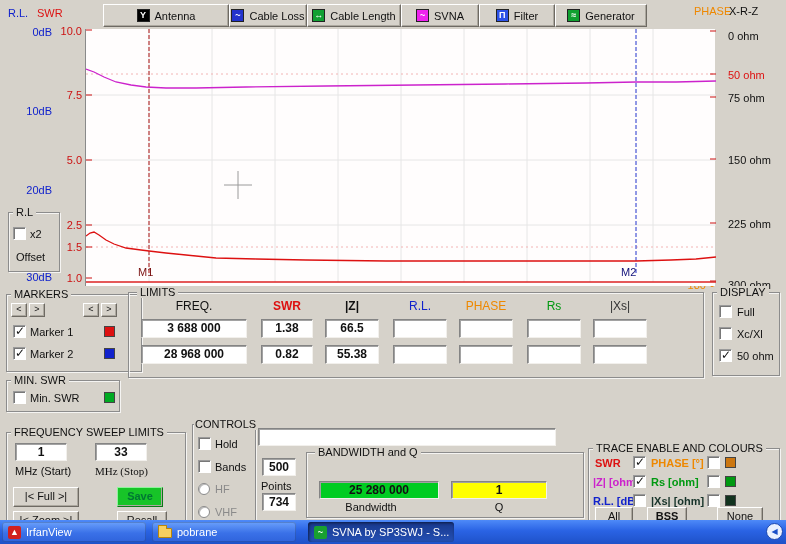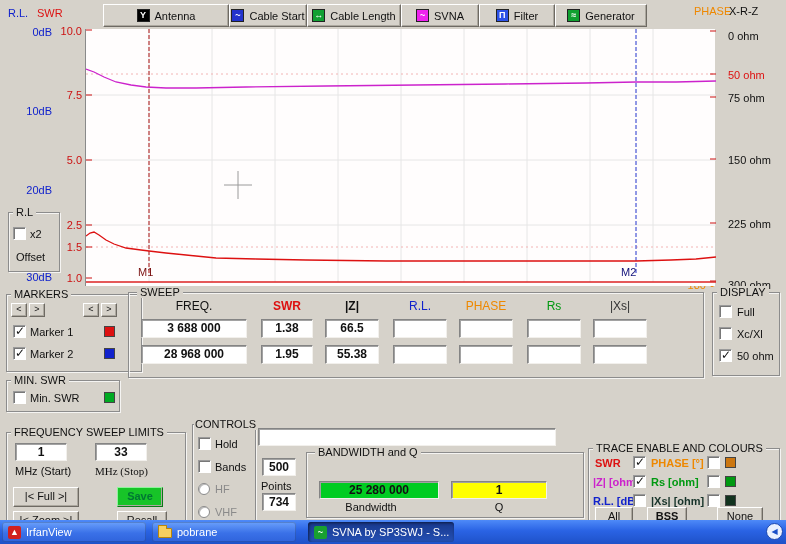--- a/index.html
+++ b/index.html
@@ -36,21 +36,21 @@
 <span class="lbl" style="left:694px;top:5px;color:#ee8800;">PHASE</span>
 <span class="lbl" style="left:729px;top:5px;color:#111;">X-R-Z</span>
 
 <div class="toolbar">
   <div class="tb-btn" style="width:126px;">
     <span class="tb-icon" style="background: rgb(0, 0, 0);">Y</span>
     <span>Antenna</span>
   </div>
   <div class="tb-btn" style="width:78px;">
     <span class="tb-icon" style="background: rgb(34, 51, 204);">~</span>
-    <span>Cable Start</span>
+    <span>Cable Loss</span>
   </div>
   <div class="tb-btn" style="width:94px;">
     <span class="tb-icon" style="background: rgb(17, 160, 51);">↔</span>
     <span>Cable Length</span>
   </div>
   <div class="tb-btn" style="width:78px;">
     <span class="tb-icon" style="background: rgb(238, 34, 238);">~</span>
     <span>SVNA</span>
   </div>
   <div class="tb-btn" style="width:76px;">
@@ -166,39 +166,39 @@
   <div class="fld" style="left:88px;top:10px;width:52px;height:18px;">33</div>
   <span class="lbl" style="left:8px;top:32px;">MHz  (Start)</span>
   <span class="lbl" style="left:88px;top:32px;font-family:Liberation Serif, serif;">MHz  (Stop)</span>
   <span class="btn" style="left:6px;top:54px;width:66px;height:20px;">|&lt; Full &gt;|</span>
   <span class="btn" style="left:110px;top:54px;width:46px;height:20px;background:#17c428;border-top-color:#8df59a;border-left-color:#8df59a;border-bottom-color:#0a7a17;border-right-color:#0a7a17;color:#073;font-weight:bold;">Save</span>
   <span class="btn" style="left:6px;top:78px;width:66px;height:20px;">|&lt;  Zoom  &gt;|</span>
   <span class="btn" style="left:110px;top:78px;width:50px;height:20px;">Recall</span>
 </div>
 
 <div class="gb" style="left:128px;top:292px;width:576px;height:86px;">
-  <span class="gb-title" style="left:8px;">SWEEP</span>
+  <span class="gb-title" style="left:8px;">LIMITS</span>
   <span class="vh" style="left: 12px; width: 106px; color: rgb(17, 17, 17);">FREQ.</span>
   <span class="vh" style="left: 132px; width: 52px; font-weight: bold; color: rgb(221, 17, 17);">SWR</span>
   <span class="vh" style="left: 196px; width: 54px; font-weight: bold; color: rgb(17, 17, 17);">|Z|</span>
   <span class="vh" style="left: 264px; width: 54px; color: rgb(17, 34, 204);">R.L.</span>
   <span class="vh" style="left: 330px; width: 54px; color: rgb(238, 136, 0);">PHASE</span>
   <span class="vh" style="left: 398px; width: 54px; color: rgb(0, 153, 17);">Rs</span>
   <span class="vh" style="left: 464px; width: 54px; color: rgb(51, 51, 51);">|Xs|</span>
 
   <div class="fld" style="left:12px;top:26px;width:106px;height:19px;">3 688 000</div>
   <div class="fld" style="left:132px;top:26px;width:52px;height:19px;">1.38</div>
   <div class="fld" style="left:196px;top:26px;width:54px;height:19px;">66.5</div>
   <div class="fld" style="left:264px;top:26px;width:54px;height:19px;"></div>
   <div class="fld" style="left:330px;top:26px;width:54px;height:19px;"></div>
   <div class="fld" style="left:398px;top:26px;width:54px;height:19px;"></div>
   <div class="fld" style="left:464px;top:26px;width:54px;height:19px;"></div>
 
   <div class="fld" style="left:12px;top:52px;width:106px;height:19px;">28 968 000</div>
-  <div class="fld" style="left:132px;top:52px;width:52px;height:19px;">1.95</div>
+  <div class="fld" style="left:132px;top:52px;width:52px;height:19px;">0.82</div>
   <div class="fld" style="left:196px;top:52px;width:54px;height:19px;">55.38</div>
   <div class="fld" style="left:264px;top:52px;width:54px;height:19px;"></div>
   <div class="fld" style="left:330px;top:52px;width:54px;height:19px;"></div>
   <div class="fld" style="left:398px;top:52px;width:54px;height:19px;"></div>
   <div class="fld" style="left:464px;top:52px;width:54px;height:19px;"></div>
 </div>
 
 <div class="gb" style="left:712px;top:292px;width:68px;height:84px;">
   <span class="gb-title">DISPLAY</span>
   <span class="cb" style="left:6px;top:12px;"></span>

